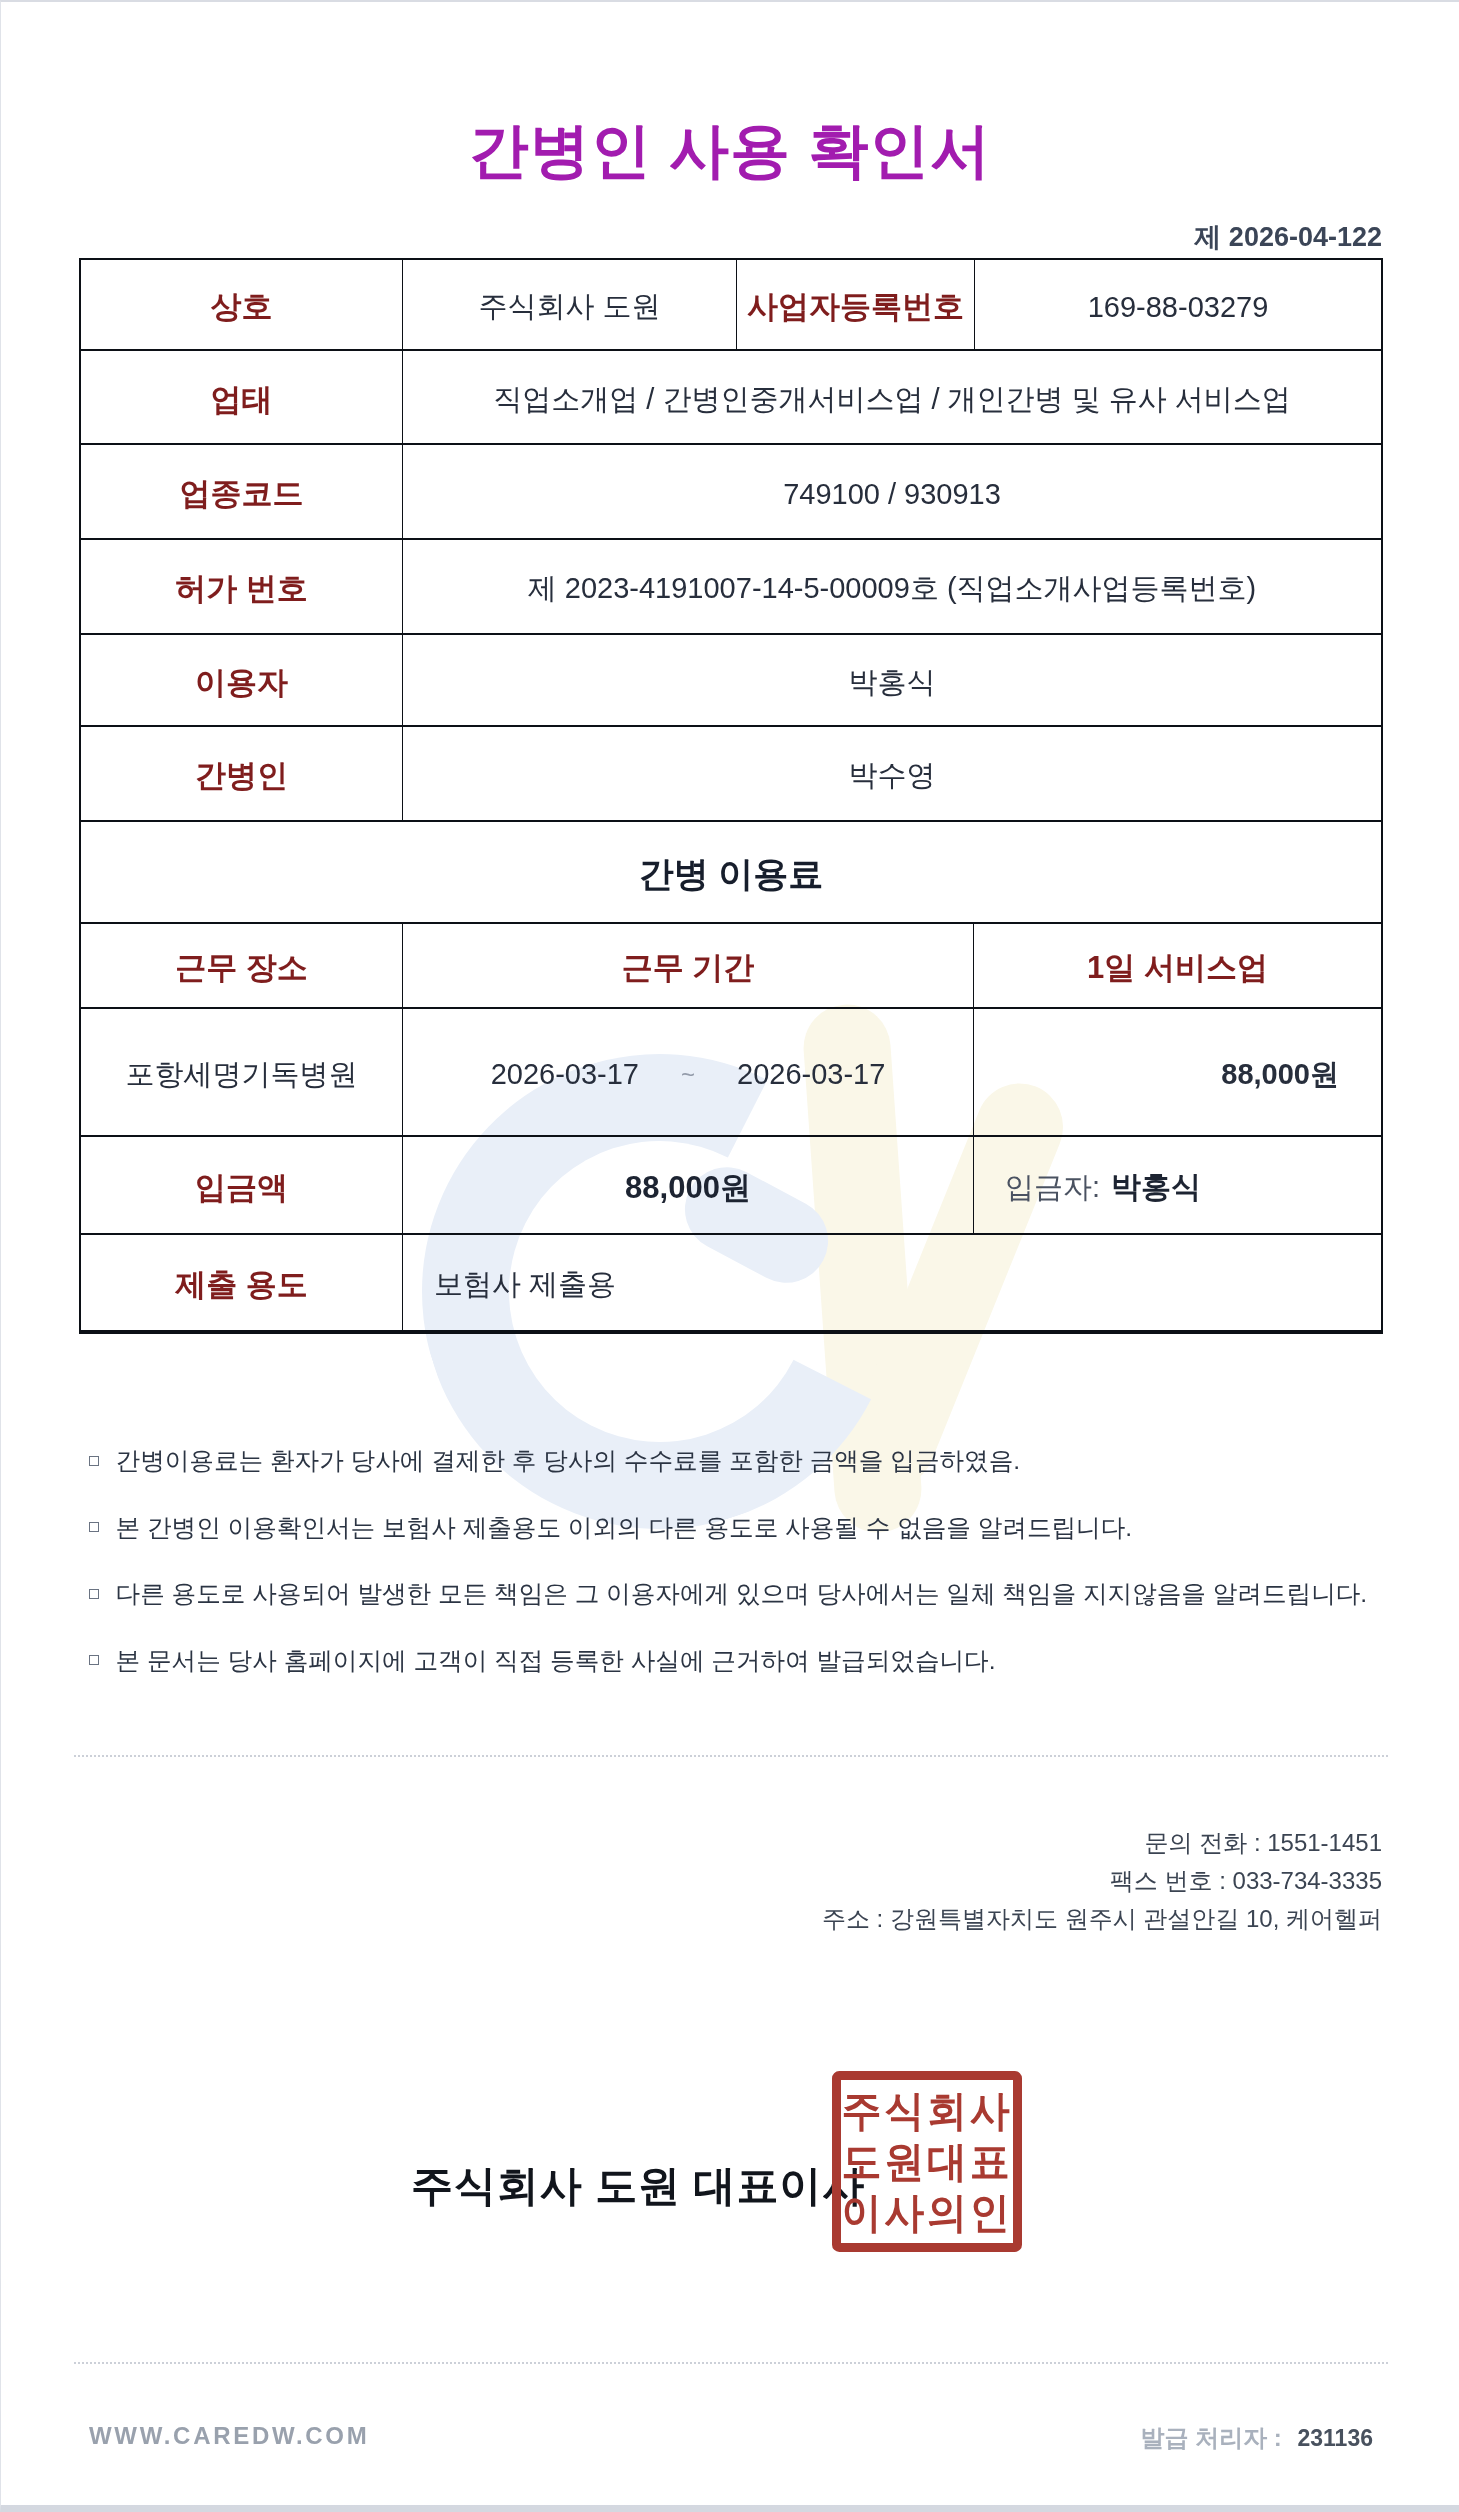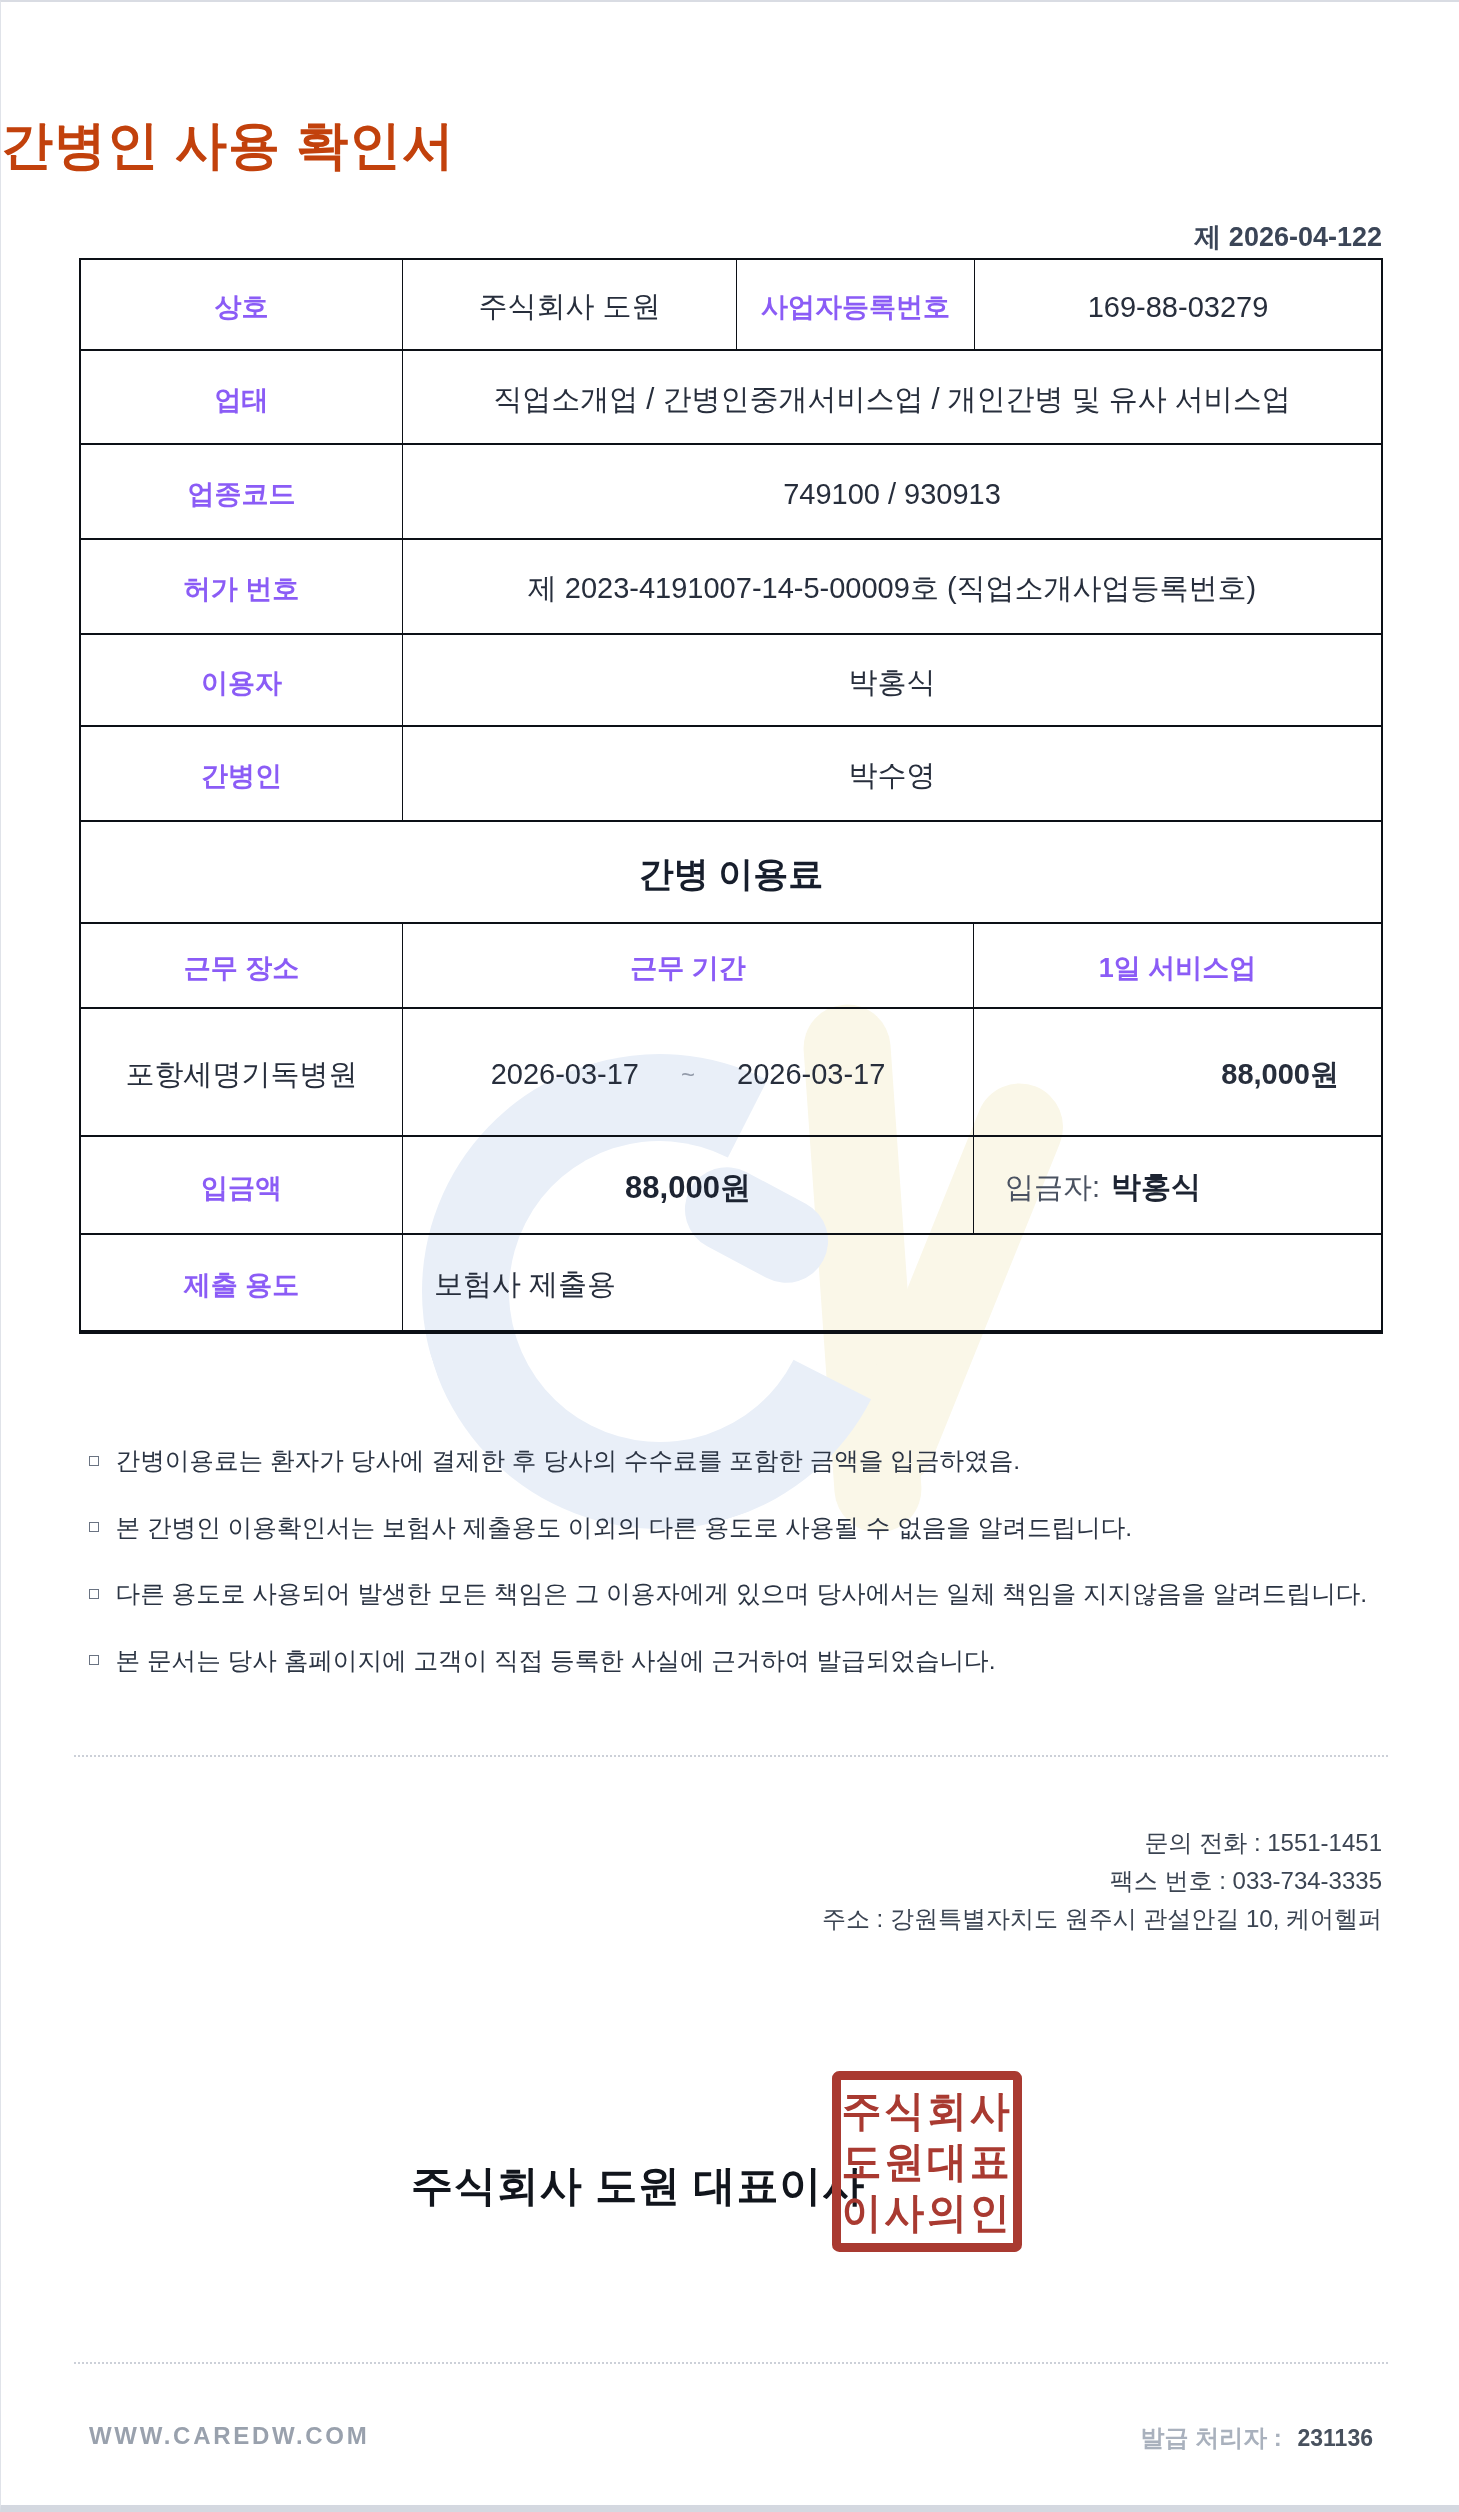--- a/index.html
+++ b/index.html
@@ -14,33 +14,33 @@
   .wm-arm-left{left:818px;top:1002px;width:87px;height:529px;transform:rotate(-4deg);}
   .wm-arm-right{left:911px;top:1069px;width:87px;height:429px;transform:rotate(22deg);}
   .wm-ring{left:421px;top:1052px;width:301px;height:301px;border-radius:50%;
            border:87px solid #e9eff8;border-right-color:transparent;transform:rotate(-18deg);}
   .wm-tail{left:680px;top:1181px;width:151px;height:84px;border-radius:42px;background:#e9eff8;
            transform:rotate(28deg);}
 
   .content{position:relative;z-index:1;}
 
   
-  .title{position:absolute;top:109px;left:0;width:100%;
-         font-size:52px;font-weight:600;color:#c2410c;letter-spacing:0.9px;}
+  .title{position:absolute;top:109px;left:0;width:100%;text-align:center;
+         font-size:60px;font-weight:600;color:#a21caf;letter-spacing:0.9px;}
   .docno{position:absolute;top:217px;right:77px;font-size:27px;font-weight:600;color:#3b4557;}
 
   
   .tbl{position:absolute;left:78px;top:256px;width:1304px;box-sizing:border-box;
        border:2.7px solid #0c1016;border-bottom-width:4.6px;display:flex;flex-direction:column;}
   .tr{display:flex;border-bottom:2.7px solid #0c1016;box-sizing:border-box;}
   .tr:last-child{border-bottom:none;}
   .td{box-sizing:border-box;display:flex;align-items:center;justify-content:center;
       border-right:1.8px solid #0c1016;color:#272e3c;font-size:29px;padding-top:5.5px;}
   .td:last-child{border-right:none;}
-  .lbl{font-weight:700;font-size:27px;color:#8b5cf6;}
+  .lbl{font-weight:700;font-size:31px;color:#7f1d1d;}
   .w-label{width:322px;flex:0 0 322px;}
   .w-r1c2{width:334px;flex:0 0 334px;}
   .w-r1c3{width:238px;flex:0 0 238px;}
   .w-fee2{width:571px;flex:0 0 571px;}
   .grow{flex:1 1 auto;}
   .h100{height:91px;} .h103{height:94px;} .h104{height:95px;} .h101{height:92px;}
   .h112{height:102px;} .h93{height:85px;} .h140{height:128px;} .h107{height:98px;}
   .fee-title{font-size:35px;font-weight:700;color:#171e2c;}
   .tilde{font-size:24px;color:#949cab;margin:0 42px;}
   .amt-right{justify-content:flex-end;padding-right:42px;font-weight:600;}

